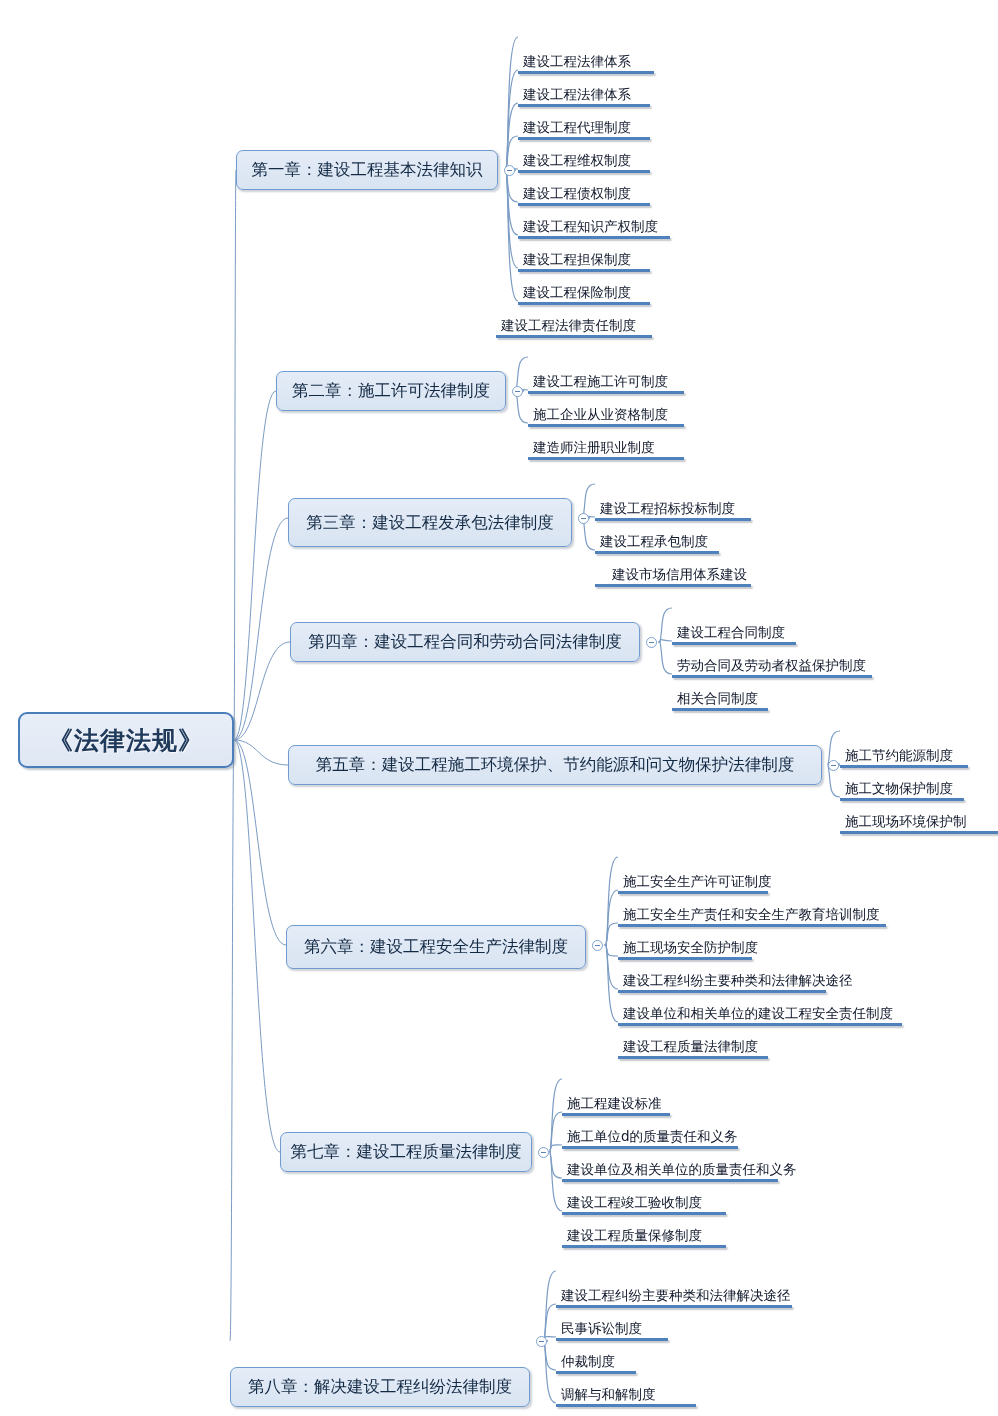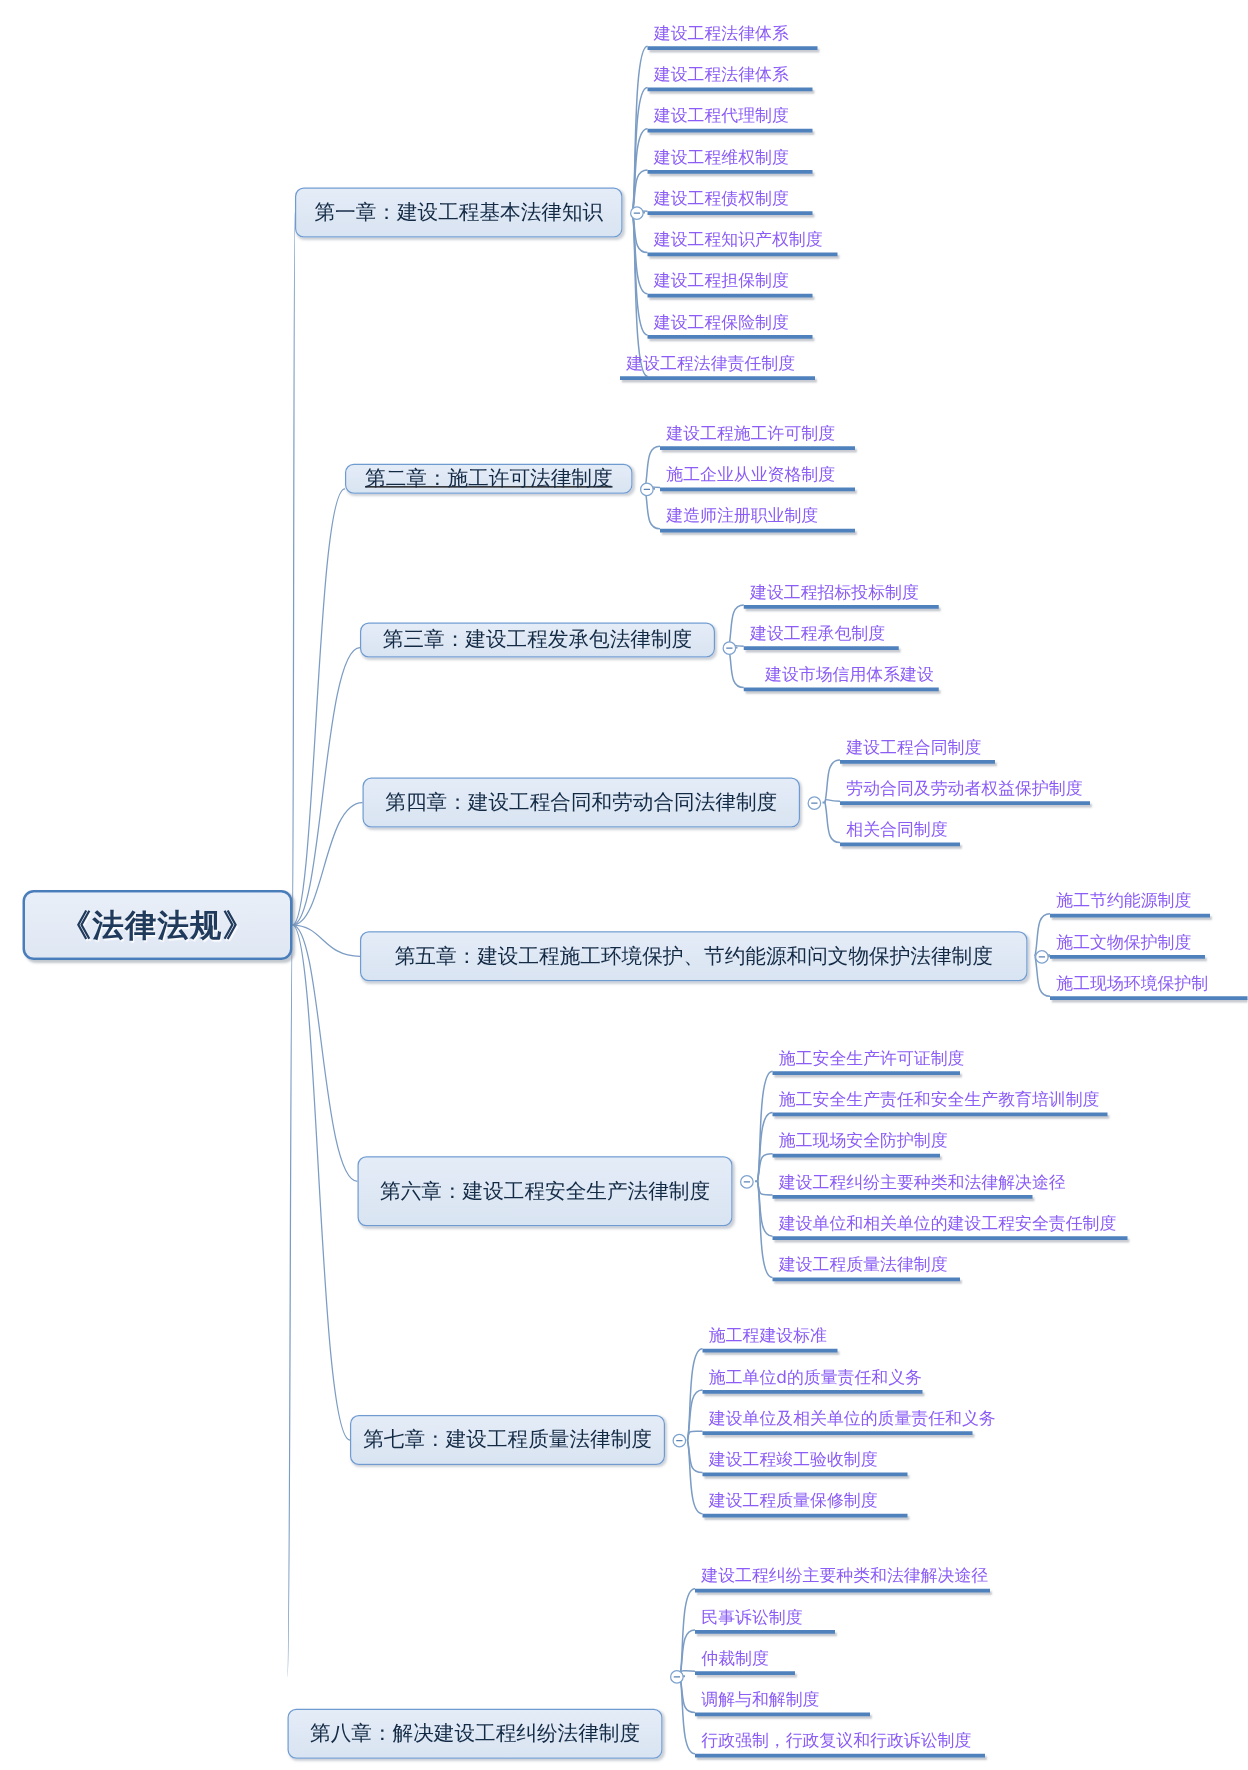--- a/index.html
+++ b/index.html
@@ -52,22 +52,23 @@
     left:2px; top:4.2px; width:5px; height:1.2px; background:#5b83b4;
   }
 
   
   .leaf{
     position:absolute;
     white-space:nowrap;
   }
   .leaf .ltext{
     display:block;
-    font-size:13.5px; color:#8b5cf6; line-height:18px;
+    font-size:13.5px; color:#0f172a; line-height:18px;
     padding:0 4px 1px 5px;
+    margin-top:34px;
   }
   .leaf .rule{
     display:block; height:3px;
     background:#4f81bd;
     box-shadow:1.5px 2px 1.5px rgba(150,155,165,.55);
   }
 </style>
 </head>
 <body>
 
@@ -164,37 +165,37 @@
         <span class="rule" style="width:132px;"></span>
       </div>
       <div class="leaf" style="left:518px;top:249px;">
         <span class="ltext">建设工程保险制度</span>
         <span class="rule" style="width:132px;"></span>
       </div>
       <div class="leaf" style="left:496px;top:282px;">
         <span class="ltext">建设工程法律责任制度</span>
         <span class="rule" style="width:156px;"></span>
       </div>
-      <div class="chapter-node" style="left:276px;top:371px;width:230px;height:24px;text-decoration:underline;">
+      <div class="chapter-node" style="left:276px;top:371px;width:230px;height:40px;">
         <span class="label">第二章：施工许可法律制度</span>
       </div>
       <div class="toggle" style="left:512px;top:385.5px;"></div>
       <div class="leaf" style="left:528px;top:338px;">
         <span class="ltext">建设工程施工许可制度</span>
         <span class="rule" style="width:156px;"></span>
       </div>
       <div class="leaf" style="left:528px;top:371px;">
         <span class="ltext">施工企业从业资格制度</span>
         <span class="rule" style="width:156px;"></span>
       </div>
       <div class="leaf" style="left:528px;top:404px;">
         <span class="ltext">建造师注册职业制度</span>
         <span class="rule" style="width:156px;"></span>
       </div>
-      <div class="chapter-node" style="left:288px;top:498px;width:284px;height:28px;">
+      <div class="chapter-node" style="left:288px;top:498px;width:284px;height:49px;">
         <span class="label">第三章：建设工程发承包法律制度</span>
       </div>
       <div class="toggle" style="left:578px;top:512.5px;"></div>
       <div class="leaf" style="left:595px;top:465px;">
         <span class="ltext">建设工程招标投标制度</span>
         <span class="rule" style="width:156px;"></span>
       </div>
       <div class="leaf" style="left:595px;top:498px;">
         <span class="ltext">建设工程承包制度</span>
         <span class="rule" style="width:124px;"></span>
@@ -228,21 +229,21 @@
         <span class="rule" style="width:128px;"></span>
       </div>
       <div class="leaf" style="left:840px;top:745px;">
         <span class="ltext">施工文物保护制度</span>
         <span class="rule" style="width:124px;"></span>
       </div>
       <div class="leaf" style="left:840px;top:778px;">
         <span class="ltext">施工现场环境保护制</span>
         <span class="rule" style="width:160px;"></span>
       </div>
-      <div class="chapter-node" style="left:286px;top:925px;width:300px;height:56px;">
+      <div class="chapter-node" style="left:286px;top:925px;width:300px;height:44px;">
         <span class="label">第六章：建设工程安全生产法律制度</span>
       </div>
       <div class="toggle" style="left:592px;top:939.5px;"></div>
       <div class="leaf" style="left:618px;top:838px;">
         <span class="ltext">施工安全生产许可证制度</span>
         <span class="rule" style="width:150px;"></span>
       </div>
       <div class="leaf" style="left:618px;top:871px;">
         <span class="ltext">施工安全生产责任和安全生产教育培训制度</span>
         <span class="rule" style="width:268px;"></span>

